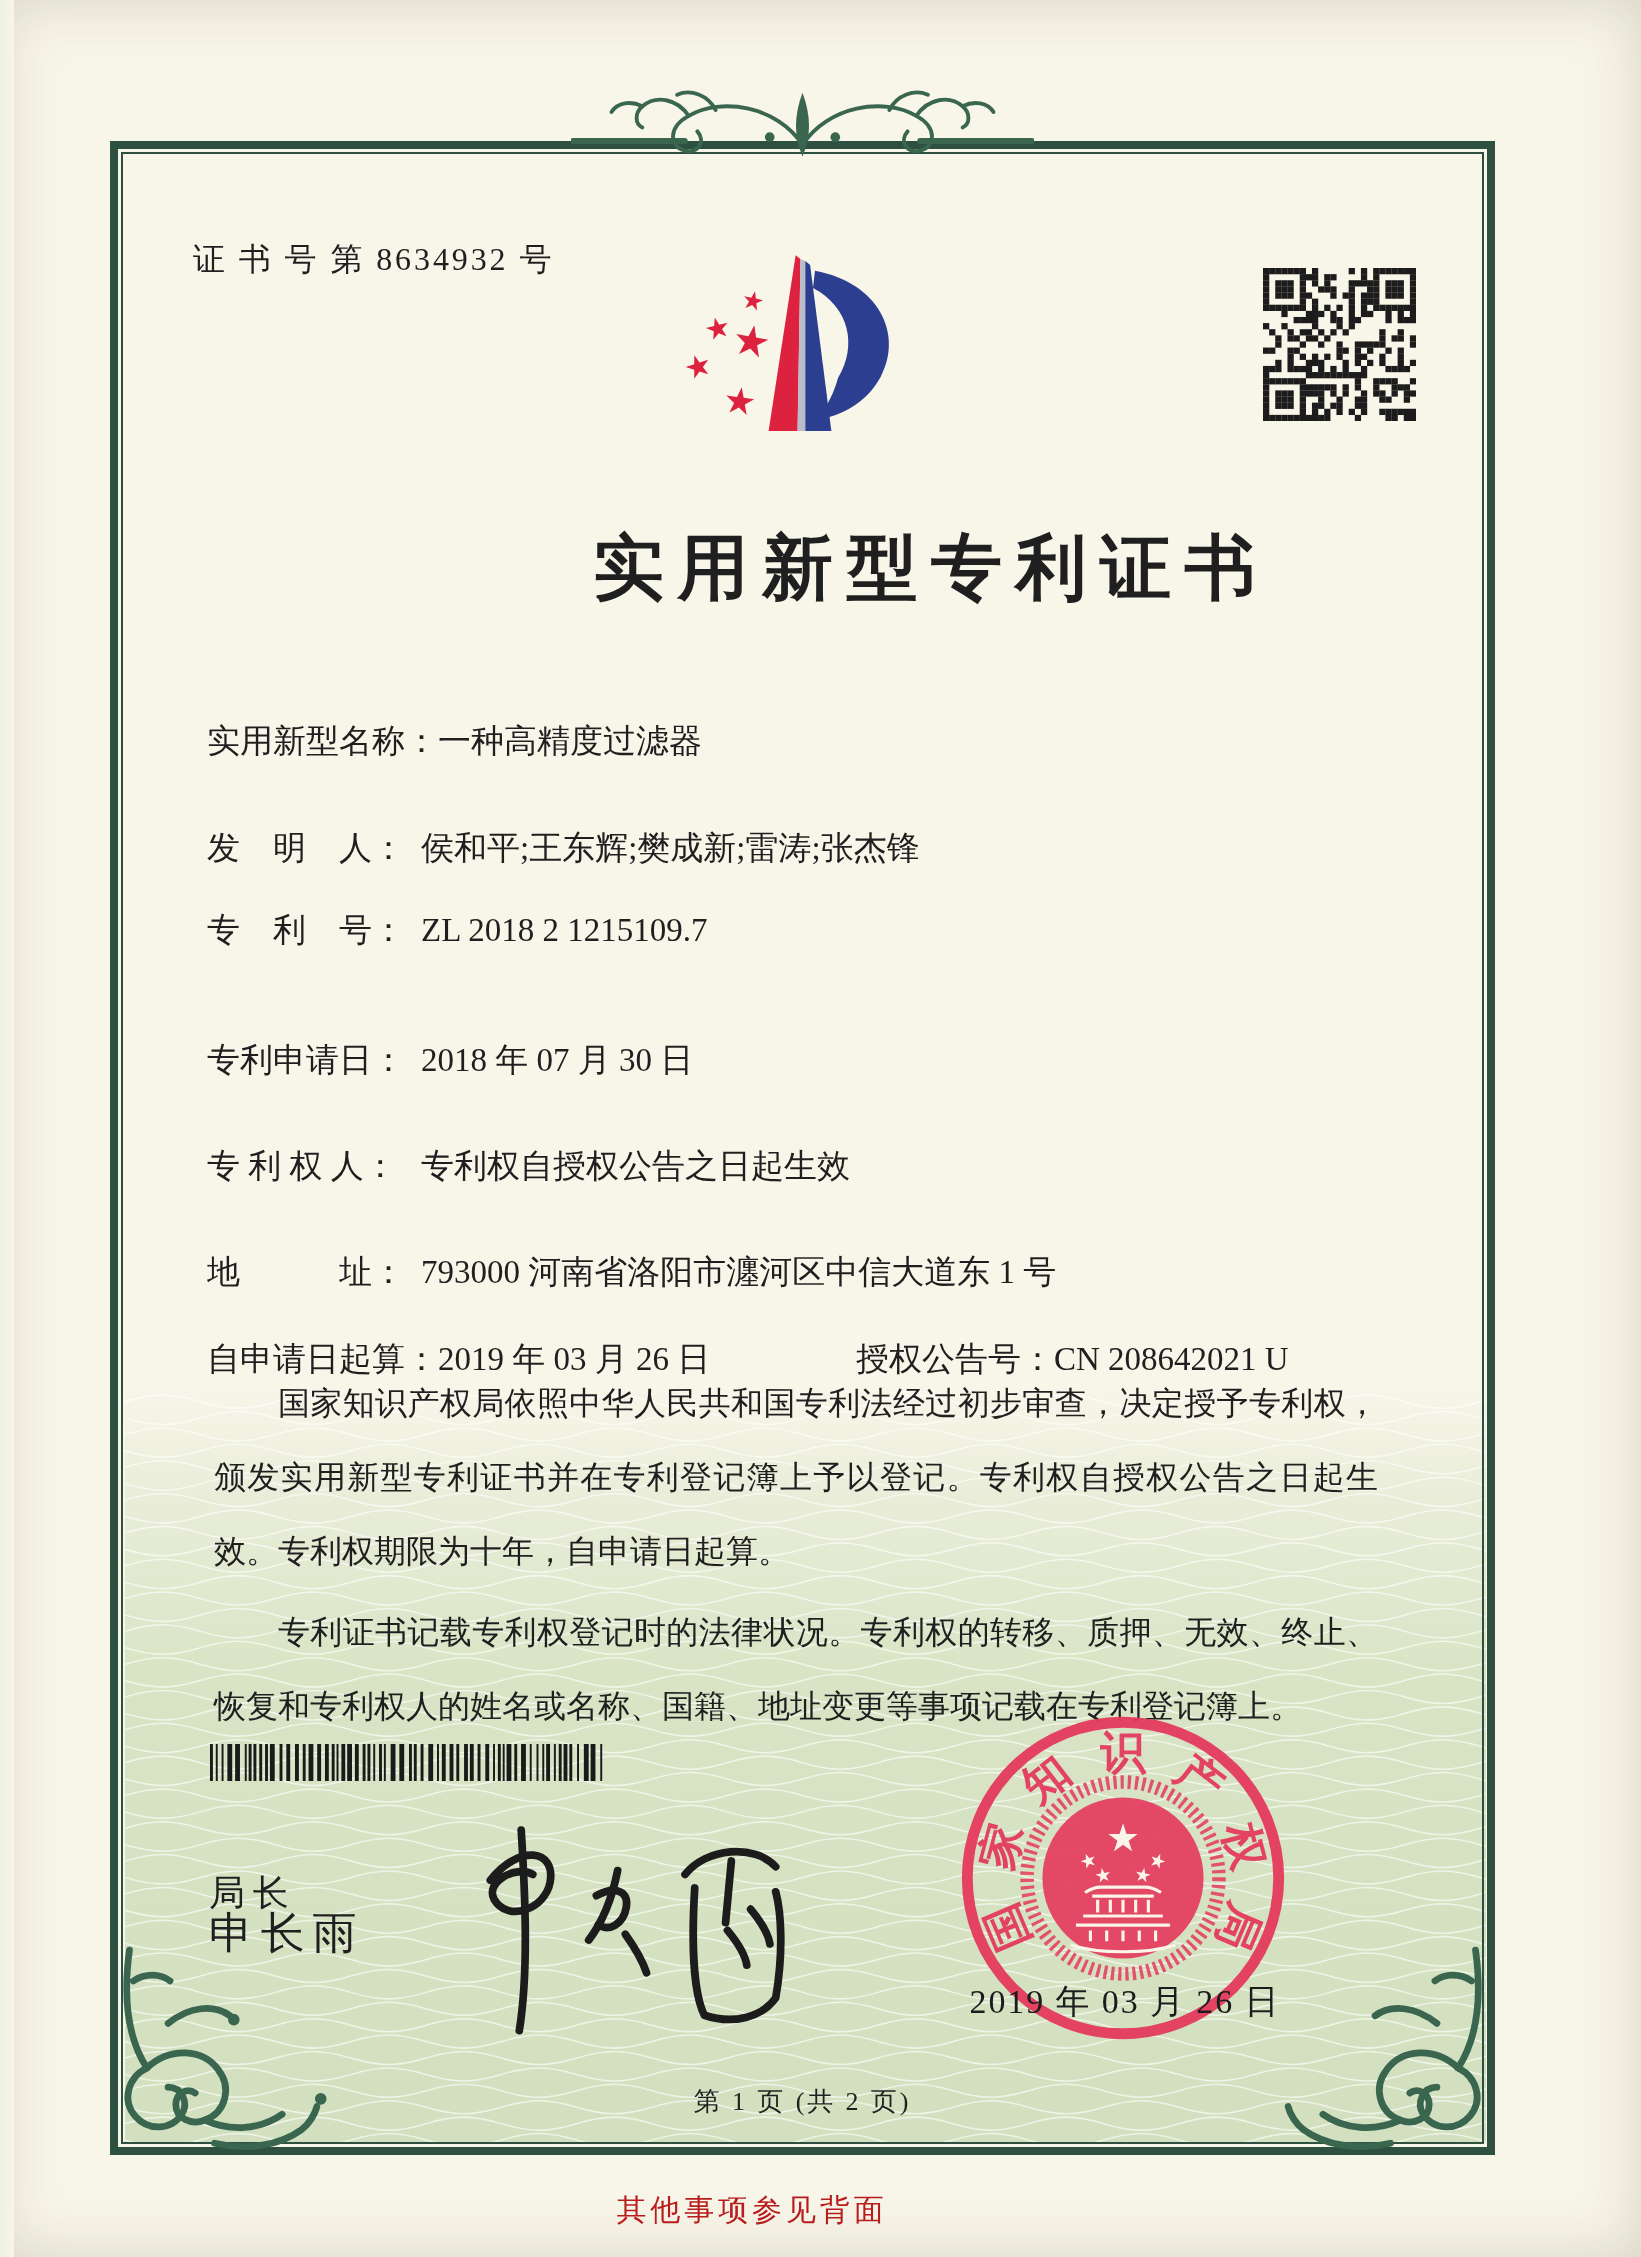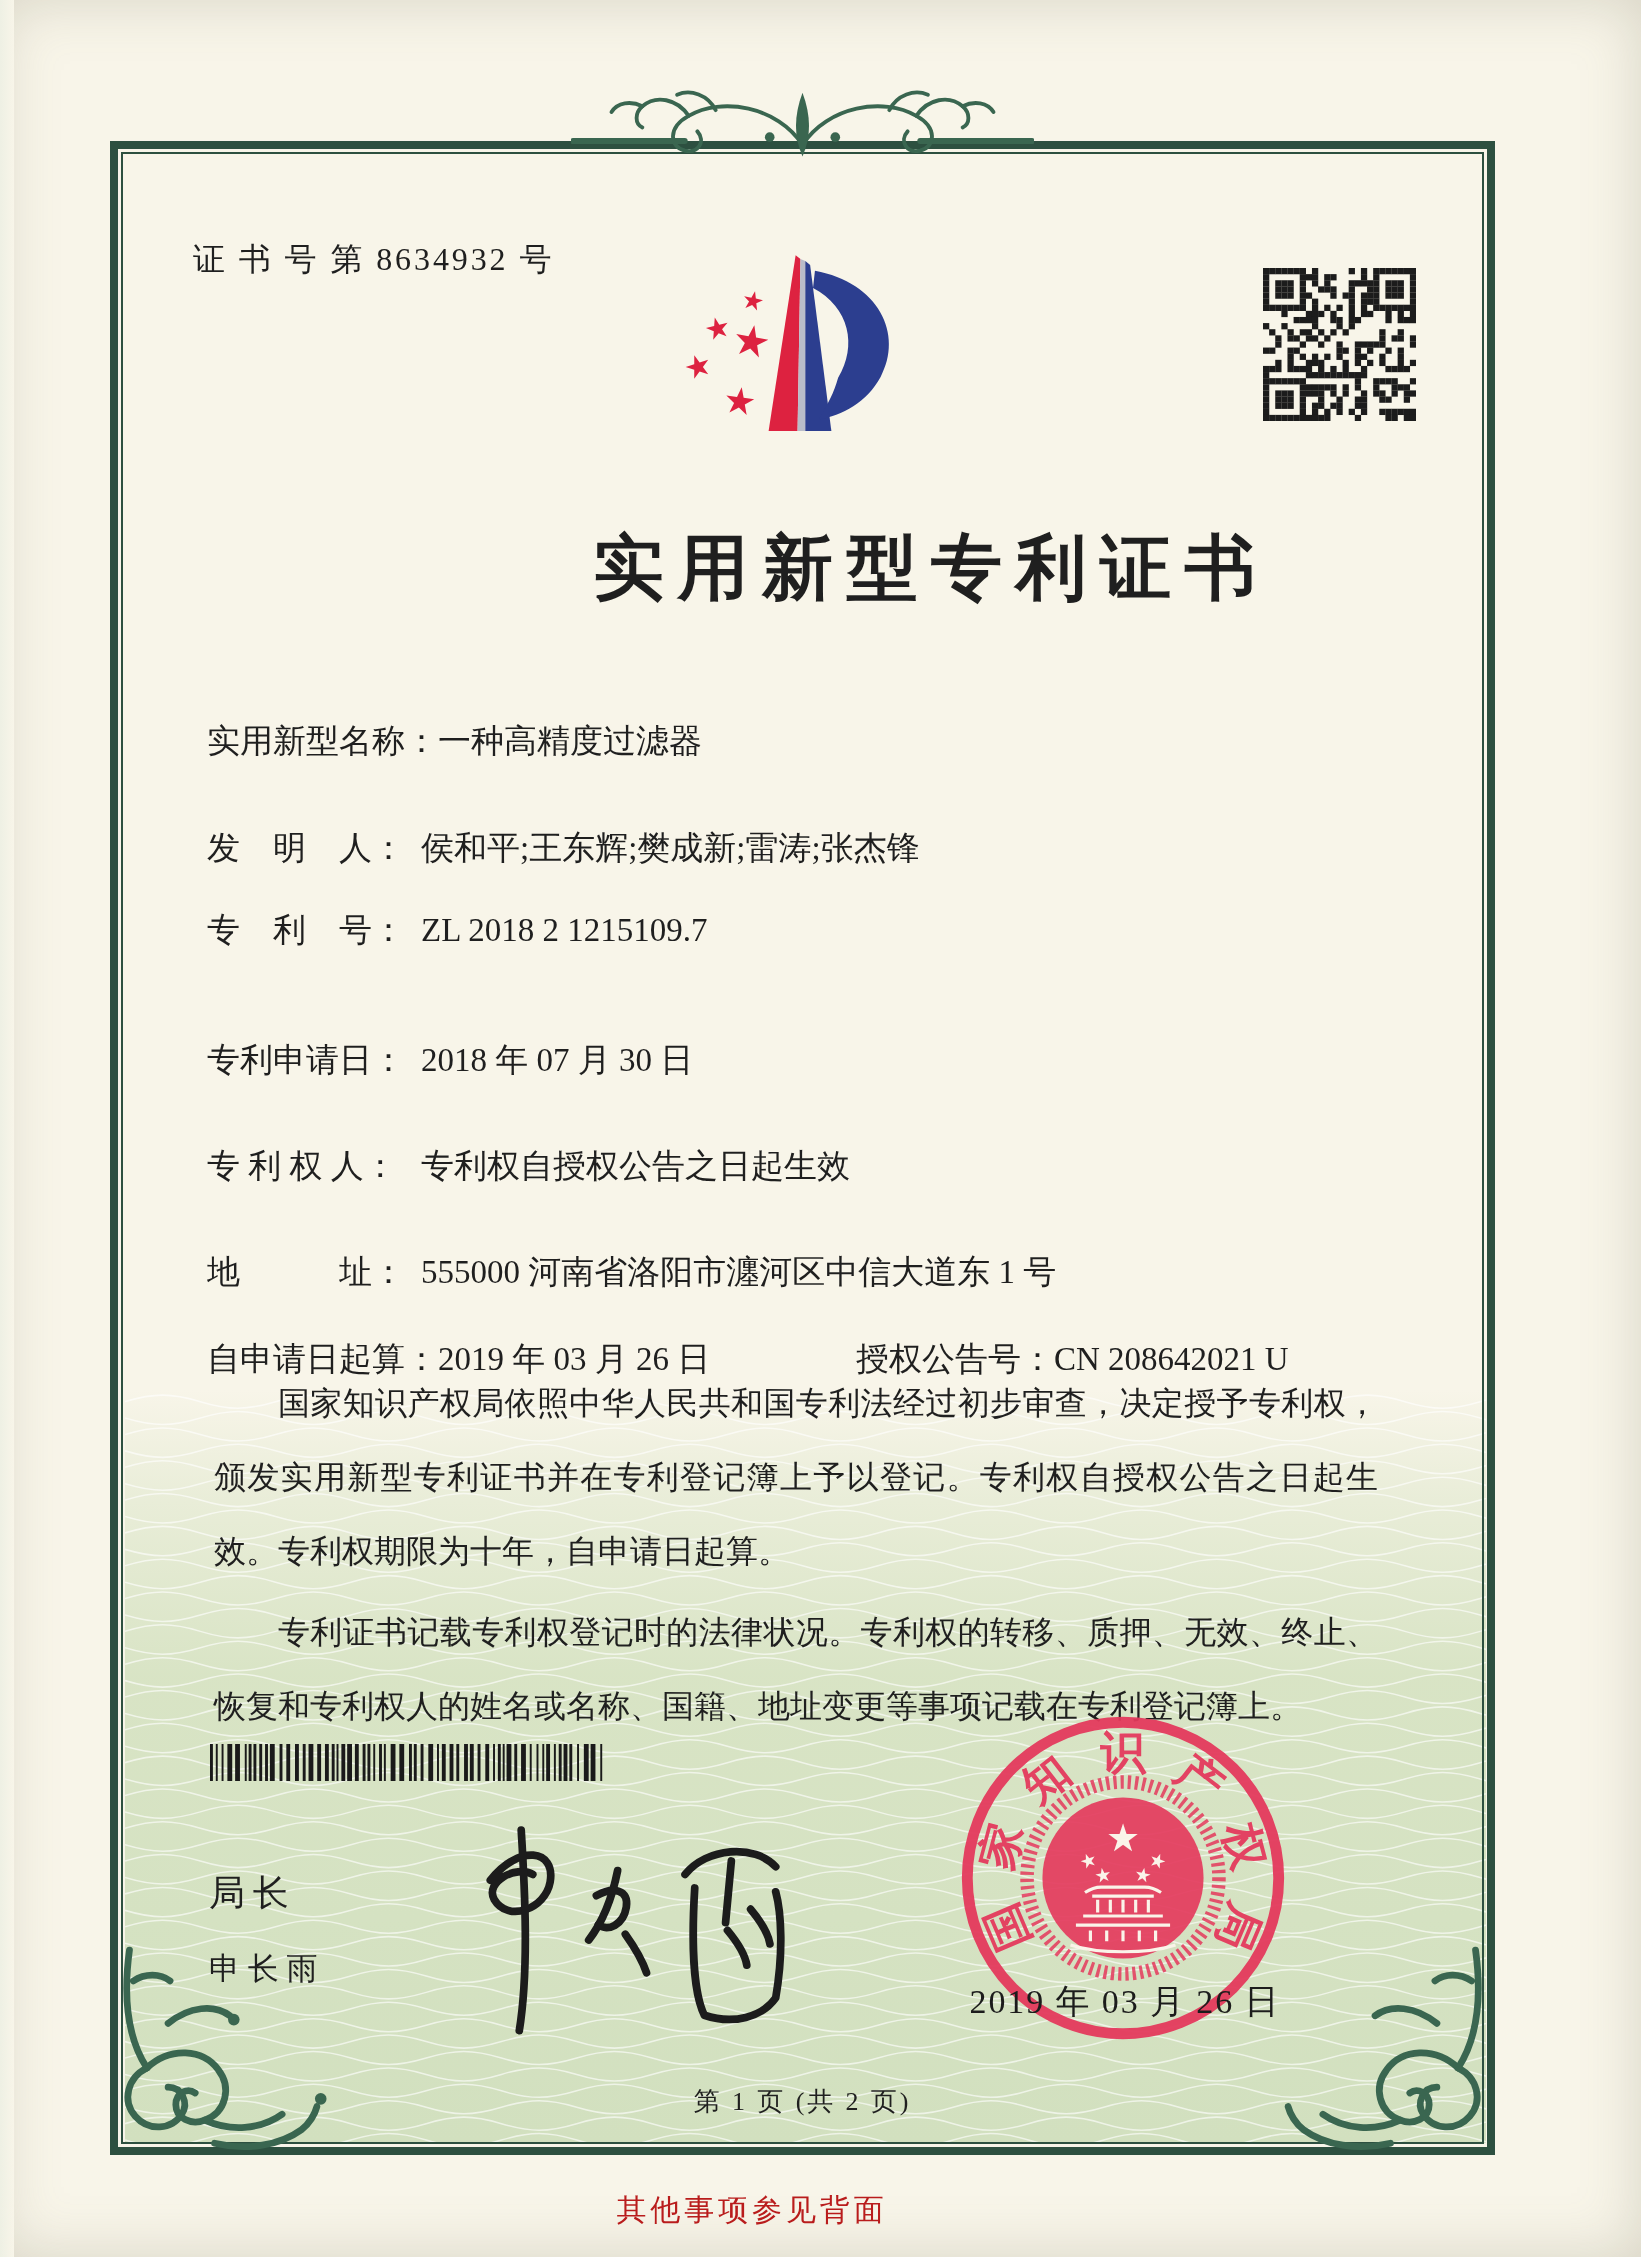--- a/index.html
+++ b/index.html
@@ -47,21 +47,21 @@
   .pair2{position:absolute;left:649px;top:0;}
   
   .body-text{
     position:absolute;left:207px;top:1359px;width:1178px;
     font-size:32px;line-height:74px;text-align:justify;
   }
   .body-text p{margin:7px;text-indent:2em;}
   
   .barcode{position:absolute;left:210px;top:1744px;width:398px;height:37px;}
   .official-title{position:absolute;left:209px;top:1869px;font-size:36px;letter-spacing:7.7px;}
-  .official-name{position:absolute;left:209px;top:1948px;font-size:31px;letter-spacing:7.7px;}
+  .official-name{position:absolute;left:209px;top:1904px;font-size:44px;letter-spacing:7.7px;}
   .signature{position:absolute;left:436px;top:1807px;}
   .seal{position:absolute;left:951px;top:1706px;width:344px;height:344px;opacity:.94;}
   .seal-date{
     position:absolute;left:956px;top:1979px;width:338px;text-align:center;
     font-size:34px;color:#1c1c1c;letter-spacing:1.9px;white-space:nowrap;
   }
   .page-info{
     position:absolute;left:110px;top:2084px;width:1385px;text-align:center;
     font-size:26px;letter-spacing:2.9px;
   }
@@ -514,21 +514,21 @@
   <div class="field-row" style="top:908px;">
     <span class="lbl">专　利　号：</span><span>ZL 2018 2 1215109.7</span>
   </div>
   <div class="field-row" style="top:1038px;">
     <span class="lbl">专利申请日：</span><span>2018 年 07 月 30 日</span>
   </div>
   <div class="field-row" style="top:1144px;">
     <span class="lbl">专 利 权 人：</span><span>专利权自授权公告之日起生效</span>
   </div>
   <div class="field-row" style="top:1250px;">
-    <span class="lbl">地　　　址：</span><span>555000  河南省洛阳市瀍河区中信大道东 1 号</span>
+    <span class="lbl">地　　　址：</span><span>793000  河南省洛阳市瀍河区中信大道东 1 号</span>
   </div>
   <div class="field-row" style="top:1337px;">
     <span class="lbl">自申请日起算：</span><span>2019 年 03 月 26 日</span>
     <span class="pair2">
       <span>授权公告号：</span><span>CN 208642021 U</span>
     </span>
   </div>
 
   <div class="body-text">
     <p>国家知识产权局依照中华人民共和国专利法经过初步审查，决定授予专利权，颁发实用新型专利证书并在专利登记簿上予以登记。专利权自授权公告之日起生效。专利权期限为十年，自申请日起算。</p>

